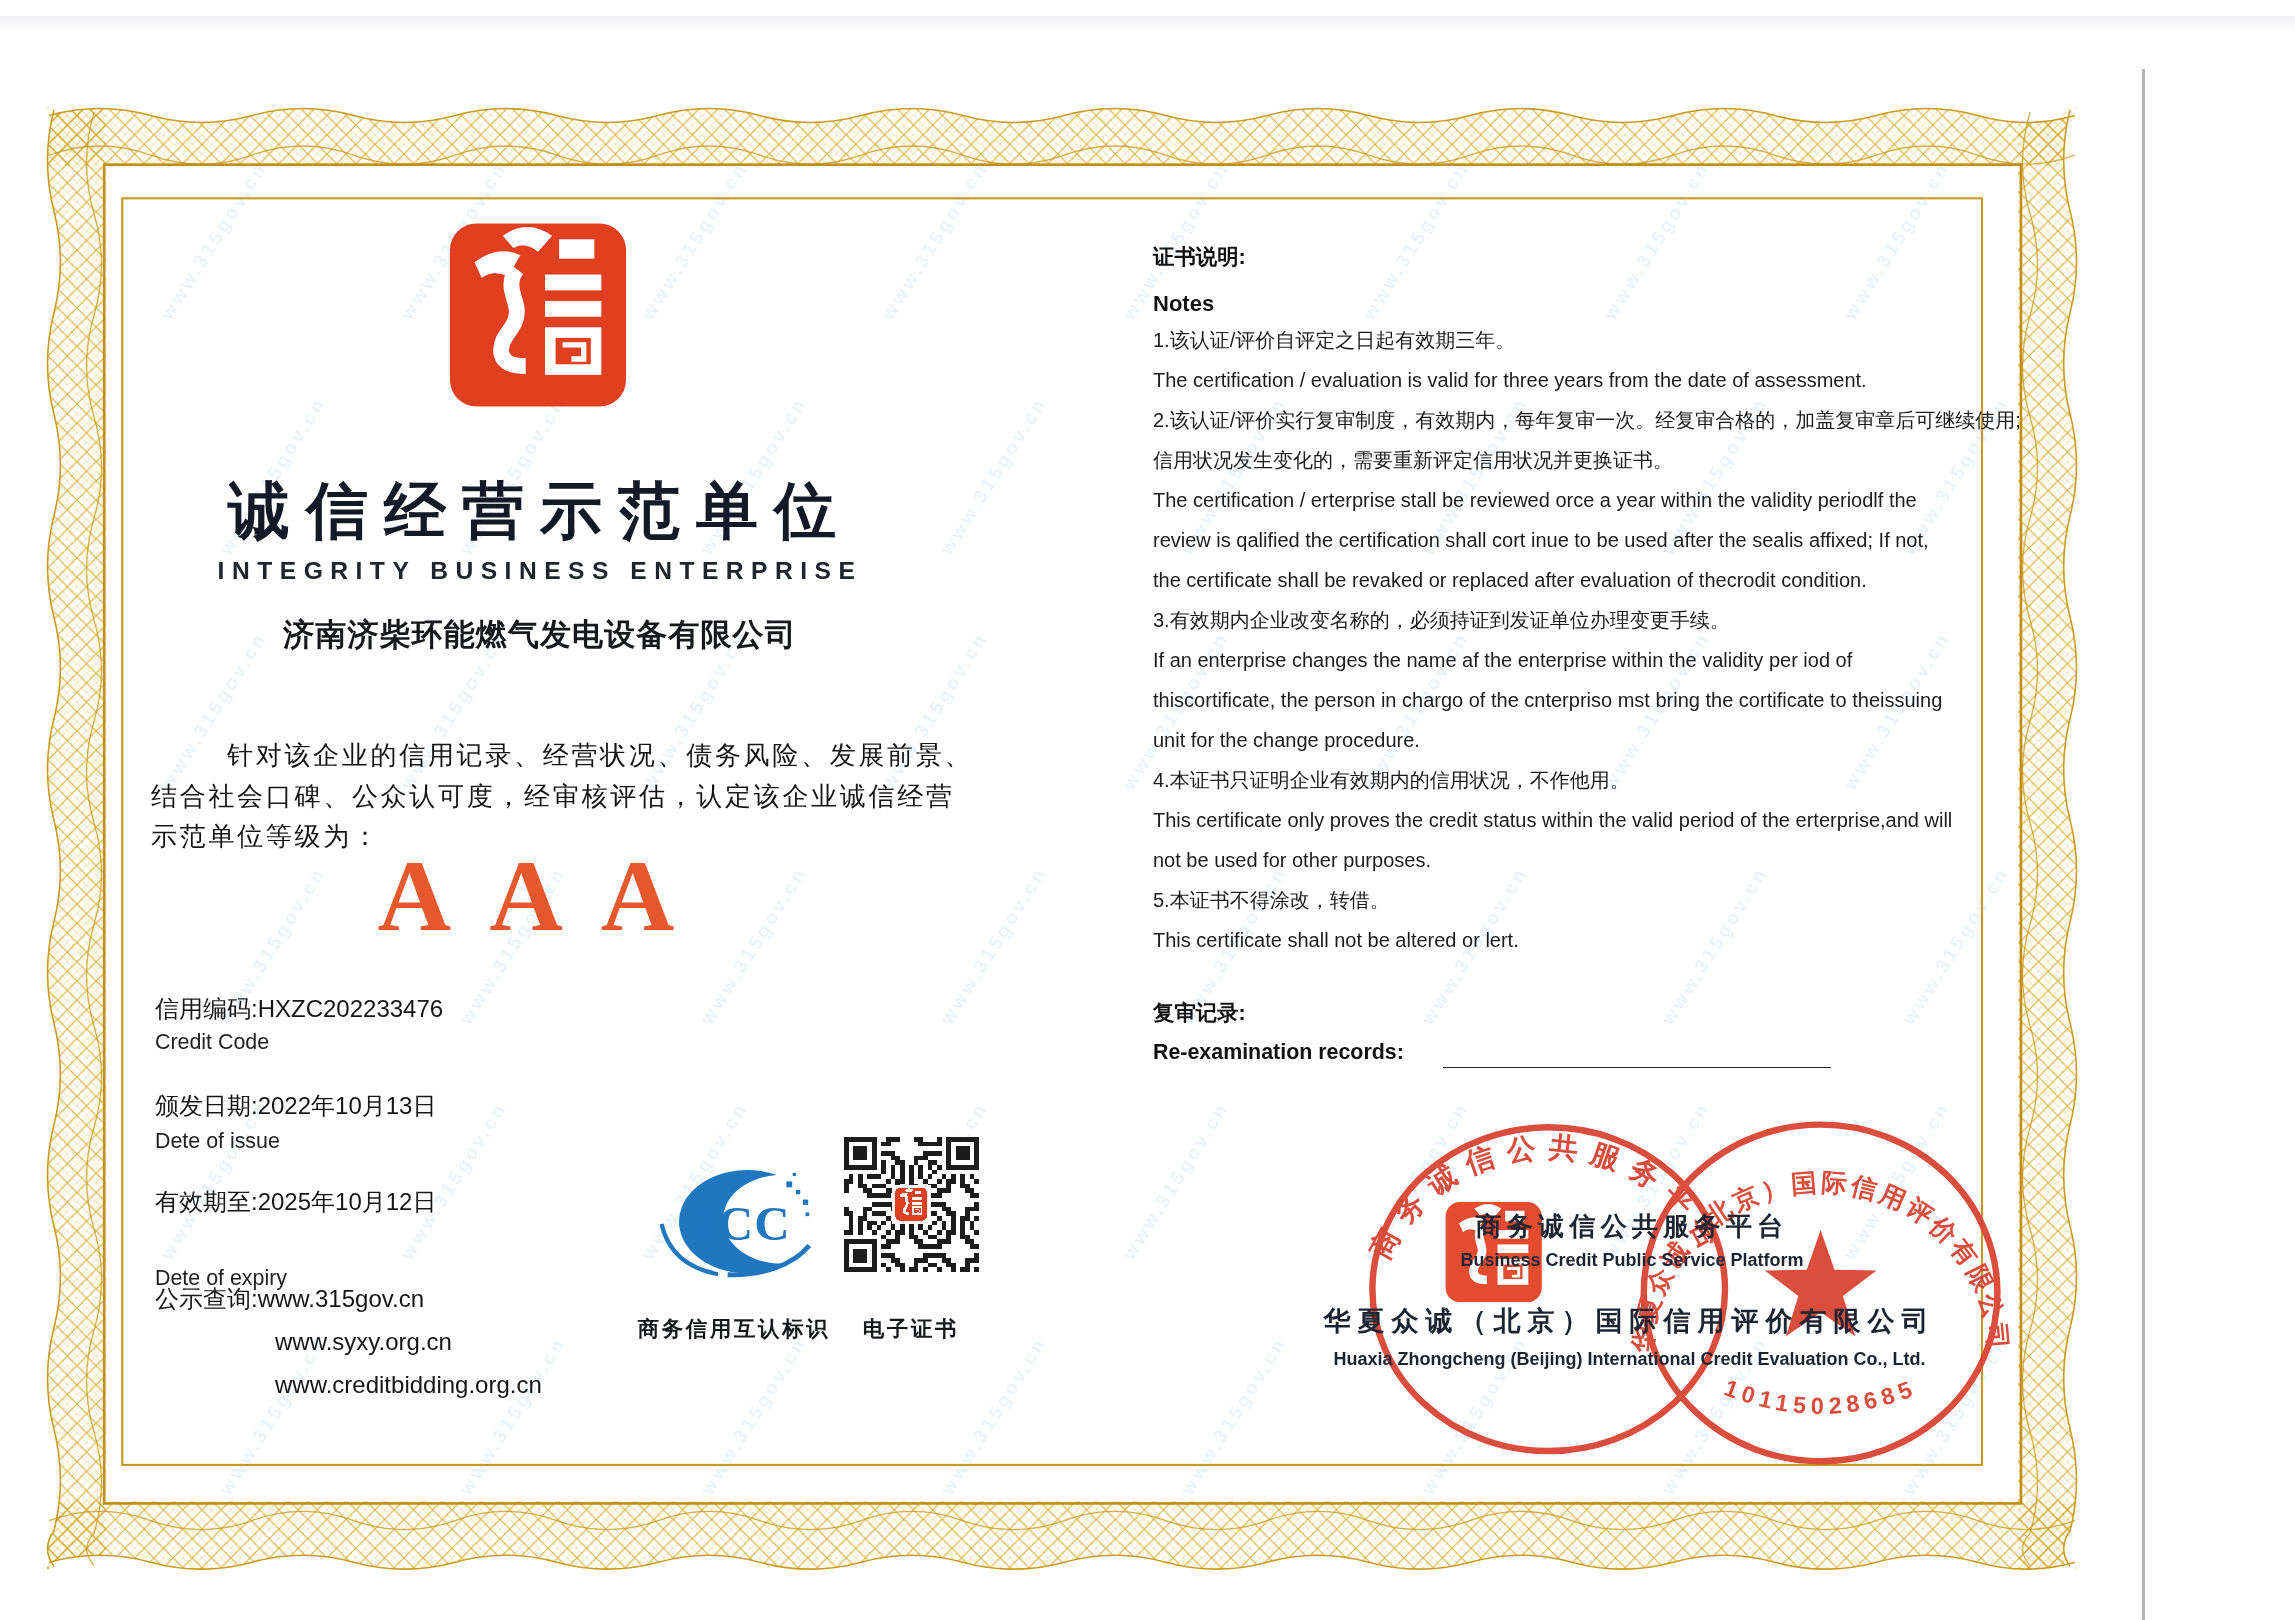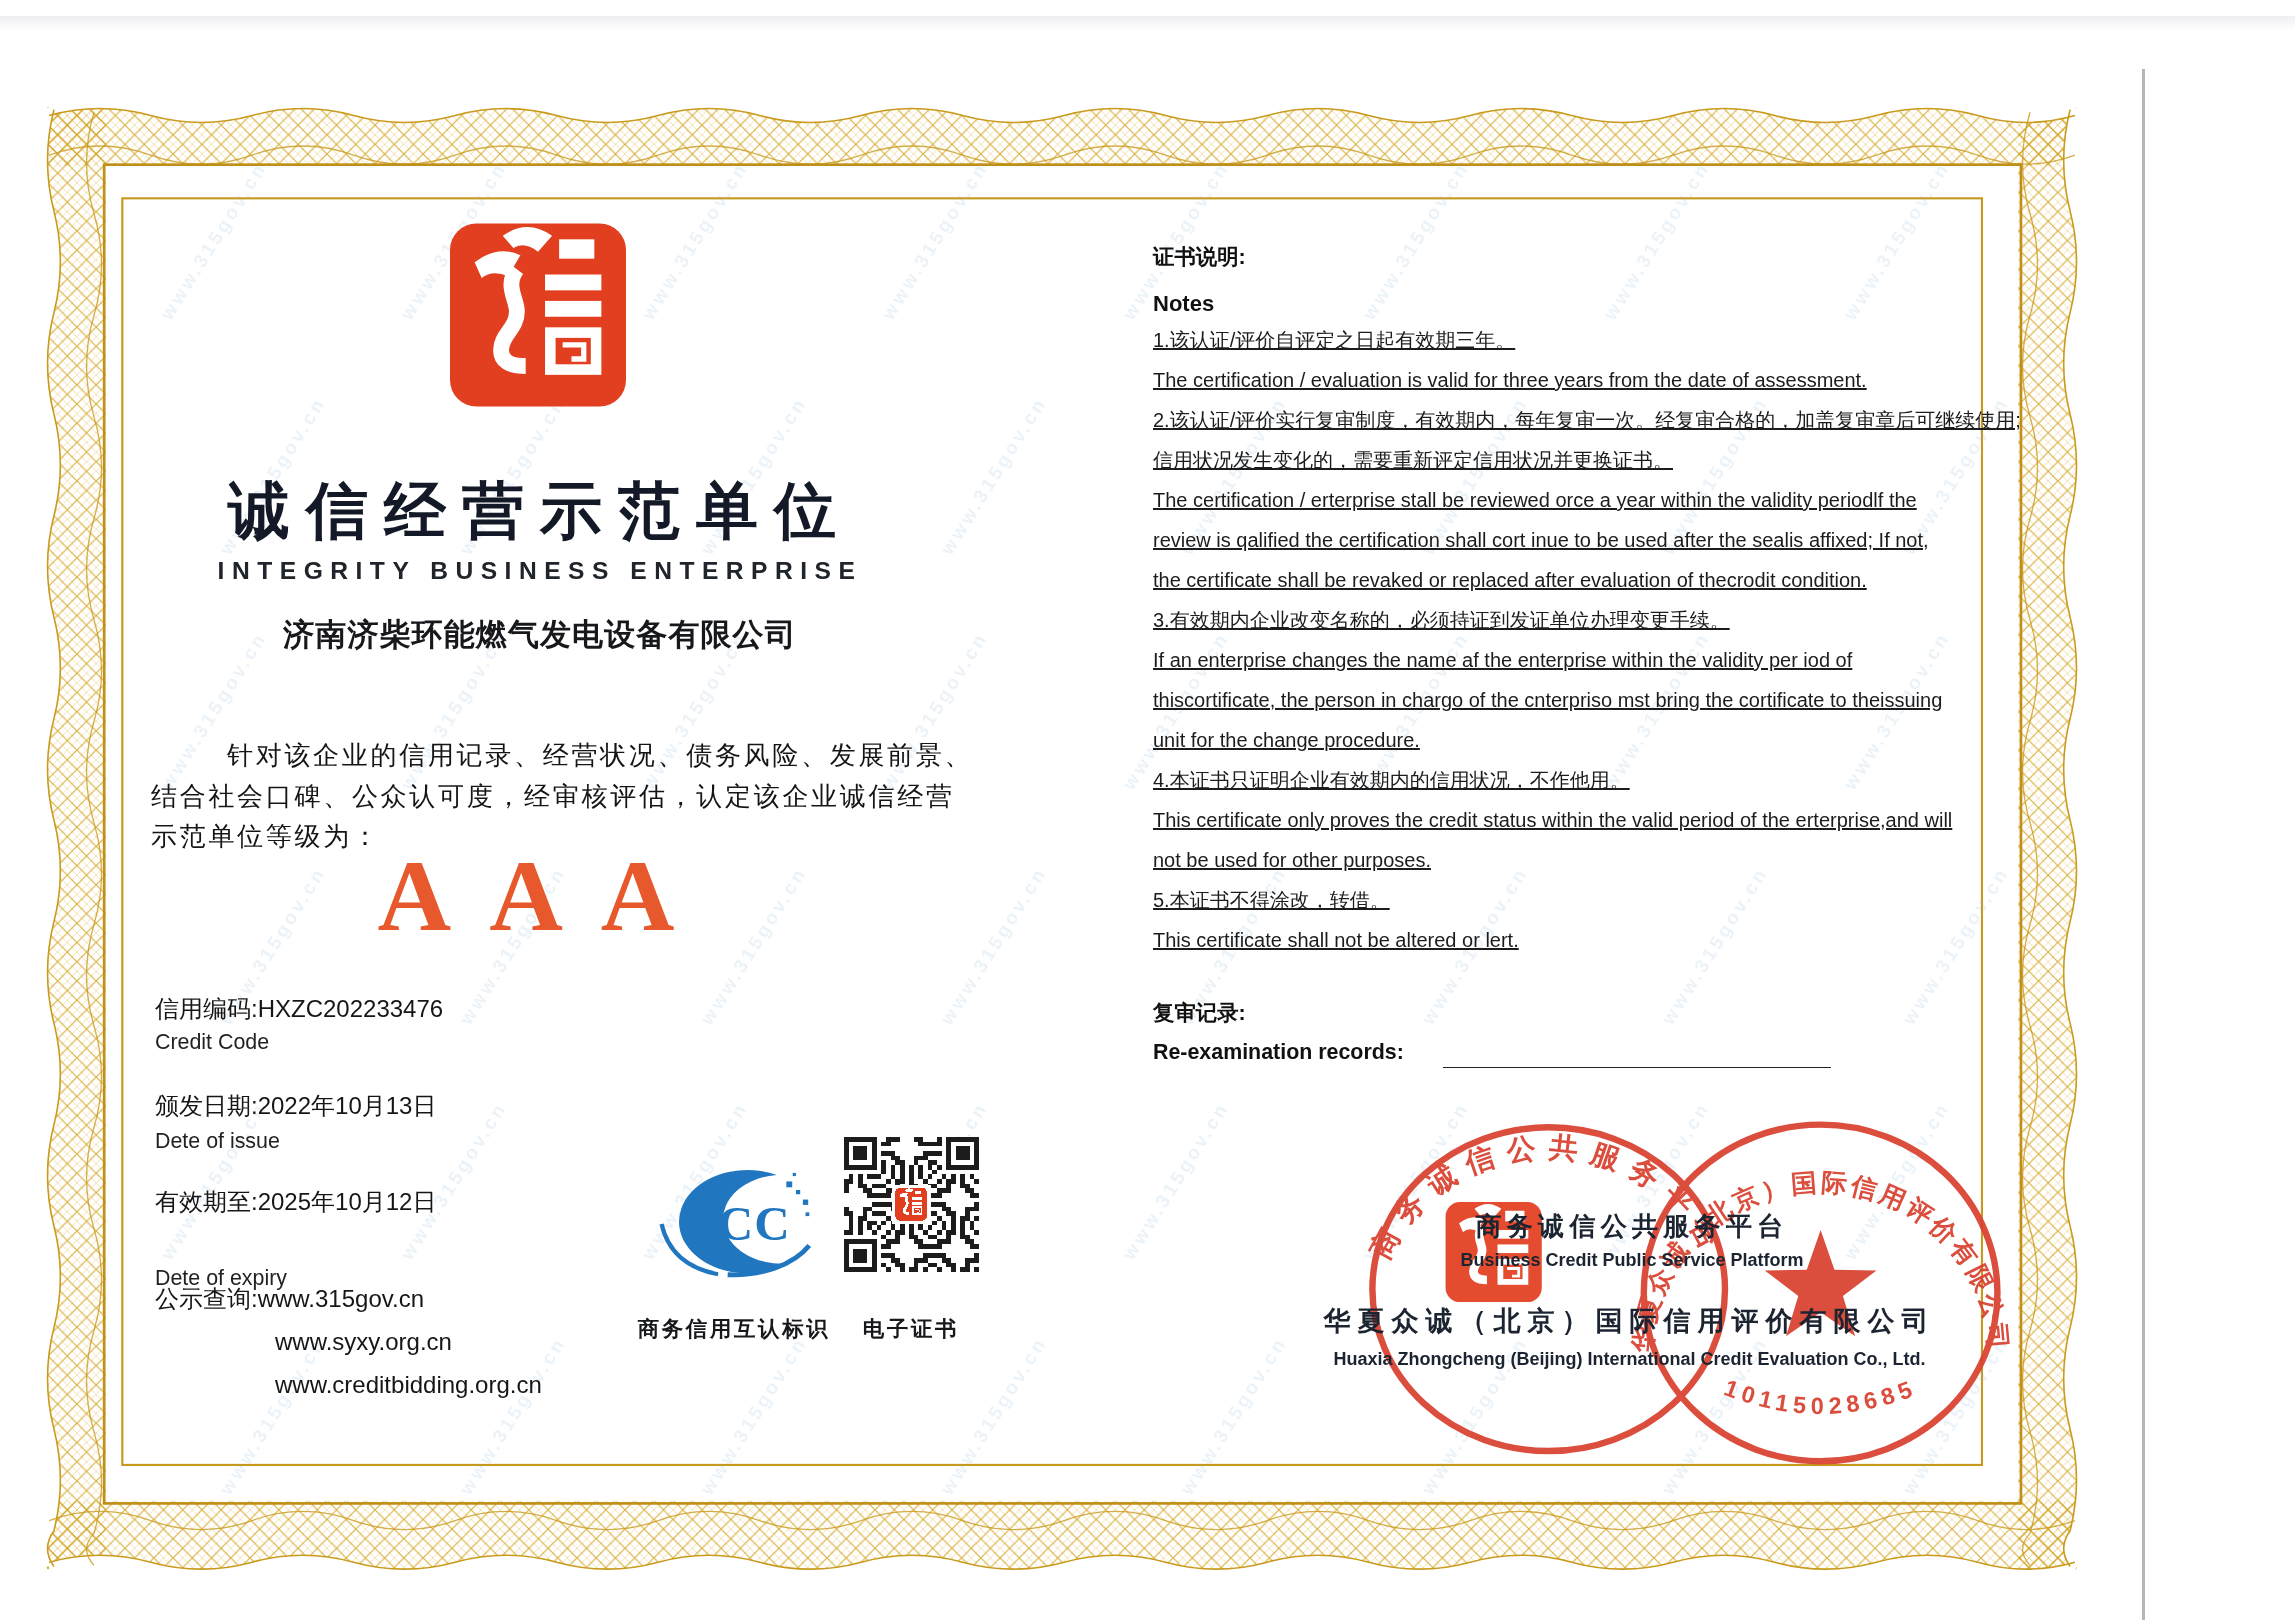--- a/index.html
+++ b/index.html
@@ -19,21 +19,21 @@
   .stmt{font-size:26px;letter-spacing:2.7px;color:#151515;}
   .rating{font-family:"Liberation Serif","DejaVu Serif",serif;font-weight:bold;
           font-size:102px;letter-spacing:38px;color:#e7592c;}
   
   .f-cn{font-size:24px;color:#161616;}
   .f-en{font-size:21.4px;color:#222;}
   .badge-label{font-size:21.4px;font-weight:bold;letter-spacing:2.7px;color:#17181c;text-align:center;}
   
   .notes-h-cn{font-size:21.4px;font-weight:bold;color:#111;}
   .notes-h-en{font-size:22px;font-weight:bold;color:#111;}
-  .note-line{height:40px;line-height:40px;font-size:20px;color:#1c1c1c;white-space:nowrap;text-decoration:underline;}
+  .note-line{height:40px;line-height:40px;font-size:20px;color:#1c1c1c;white-space:nowrap;}
   .review-lbl{font-size:21.4px;font-weight:bold;color:#111;white-space:nowrap;}
   .rule{border-top:1.6px solid #222;height:0;}
   
   .ov-cn{font-size:26px;font-weight:600;letter-spacing:5.3px;color:#1b2430;white-space:nowrap;}
   .ov-cn2{font-size:27px;font-weight:600;letter-spacing:7px;color:#1b2430;white-space:nowrap;}
   .ov-en{font-size:18px;font-weight:bold;color:#1b2430;white-space:nowrap;}
   
   .edge-v{position:absolute;background:#9d9da2;}
   .edge-top{position:absolute;left:0;top:16px;width:2295px;height:14px;
             background:linear-gradient(#eeeef2,#ffffff);}

